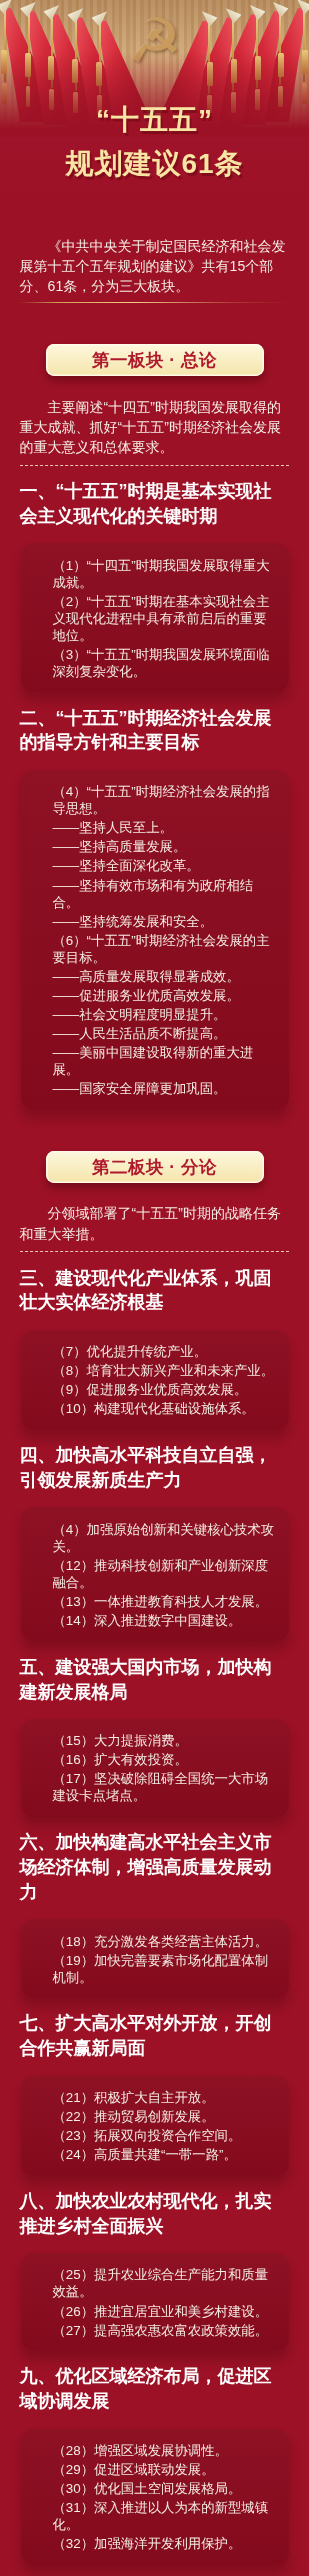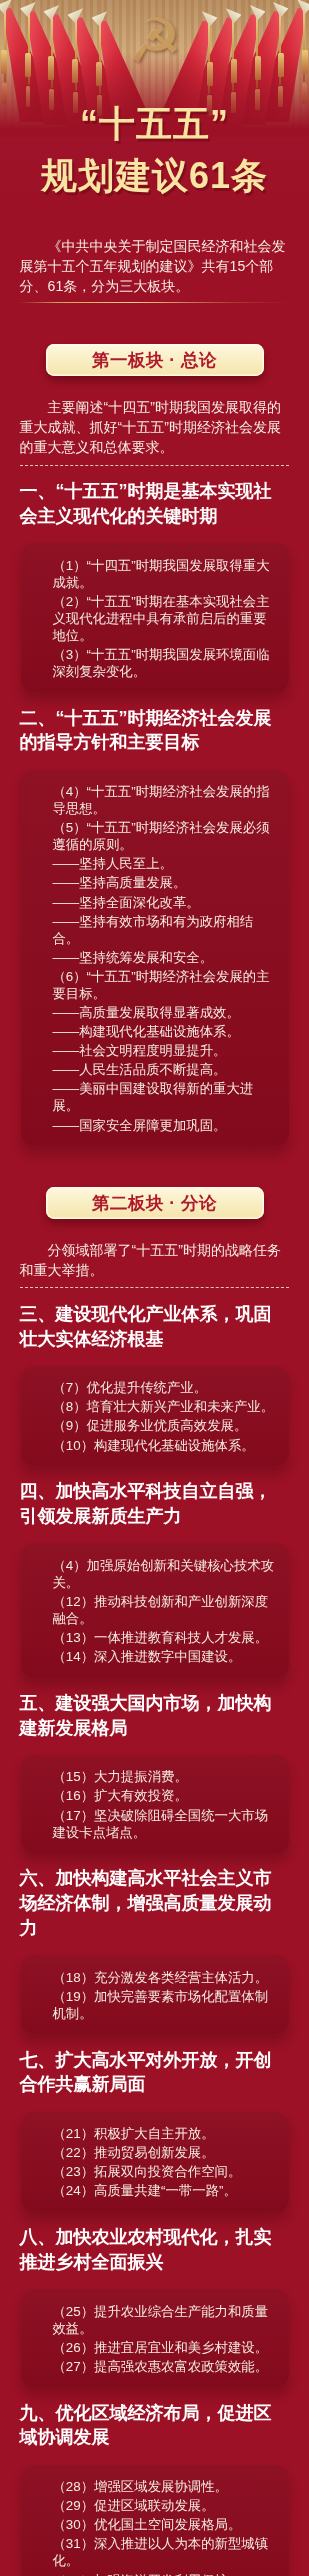--- a/index.html
+++ b/index.html
@@ -28,21 +28,21 @@
   .flag .spear{position:absolute;left:0.5px;top:-2.1px;width:15.5px;height:15.5px;
     background:linear-gradient(135deg,#fffdf2,#d8c9a6 70%);
     clip-path:polygon(0 42%,100% 0,52% 100%);}
   .flag .tassel{position:absolute;background:linear-gradient(180deg,#ecc878,#c79040);border-radius:1.5px;}
   .flag .ta{left:5.2px;top:49px;width:6.2px;height:24px;}
   .flag .tb{left:6.2px;top:82px;width:4.6px;height:20.6px;}
   .fl1{left:-4.1px;top:1px}.fl2{left:19.6px;top:4.1px}.fl3{left:43px;top:7.2px}.fl4{left:67px;top:10.3px}.fl5{left:91px;top:13.4px}
   .fr1{right:-4.1px;top:1px}.fr2{right:19.6px;top:4.1px}.fr3{right:43px;top:7.2px}.fr4{right:67px;top:10.3px}.fr5{right:91px;top:13.4px}
   .fr1,.fr2,.fr3,.fr4,.fr5{transform:scaleX(-1);}
   .titles{position:absolute;left:0;right:0;top:106px;z-index:6;text-align:center;}
-  .t1,.t2{font-weight:bold;color:#f9e5a3;font-size:36px;letter-spacing:1px;line-height:1;
+  .t1,.t2{font-weight:bold;color:#f9e5a3;font-size:28px;letter-spacing:1px;line-height:1;
     text-shadow:2.1px 2.6px 0 rgba(110,8,18,.6);}
   .t2{margin-top:15.5px;}
   
   .intro{margin:17.5px 19.6px 0;color:#f6eee4;font-size:14px;line-height:1.45;text-indent:2em;}
   .gold-divider{margin:5.2px 18.5px 0;height:1.5px;border-radius:1px;
     background:linear-gradient(90deg,rgba(216,165,88,0) 0%,#cfa053 14%,#f2cd8a 42%,rgba(216,165,88,.25) 80%,rgba(216,165,88,0) 100%);}
   .badge{margin:41px auto 0;width:218px;height:32px;border-radius:8.2px;
     background:linear-gradient(180deg,#fdf7dd,#f5e5ab);
     box-shadow:0 5.2px 7.2px rgba(60,0,8,.38),inset 0 0 0 1.5px rgba(255,252,238,.85);
     display:flex;align-items:center;justify-content:center;}
@@ -164,29 +164,28 @@
                 <li class="item">（3）“十五五”时期我国发展环境面临深刻复杂变化。</li>
               </ul>
     </div>
   </div>
 
   <div class="sec">
     <h2 class="sec-heading">二、“十五五”时期经济社会发展的指导方针和主要目标</h2>
     <div class="card">
       <ul class="items">
                 <li class="item">（4）“十五五”时期经济社会发展的指导思想。</li>
-                <li class="item">（5）“十五五”时期经济社会发展必须遵循的原则。</li>
                 <li class="item">——坚持人民至上。</li>
                 <li class="item">——坚持高质量发展。</li>
                 <li class="item">——坚持全面深化改革。</li>
                 <li class="item">——坚持有效市场和有为政府相结合。</li>
                 <li class="item">——坚持统筹发展和安全。</li>
                 <li class="item">（6）“十五五”时期经济社会发展的主要目标。</li>
                 <li class="item">——高质量发展取得显著成效。</li>
-                <li class="item">——构建现代化基础设施体系。</li>
+                <li class="item">——促进服务业优质高效发展。</li>
                 <li class="item">——社会文明程度明显提升。</li>
                 <li class="item">——人民生活品质不断提高。</li>
                 <li class="item">——美丽中国建设取得新的重大进展。</li>
                 <li class="item">——国家安全屏障更加巩固。</li>
               </ul>
     </div>
   </div>
 </div>
   </section>
 

